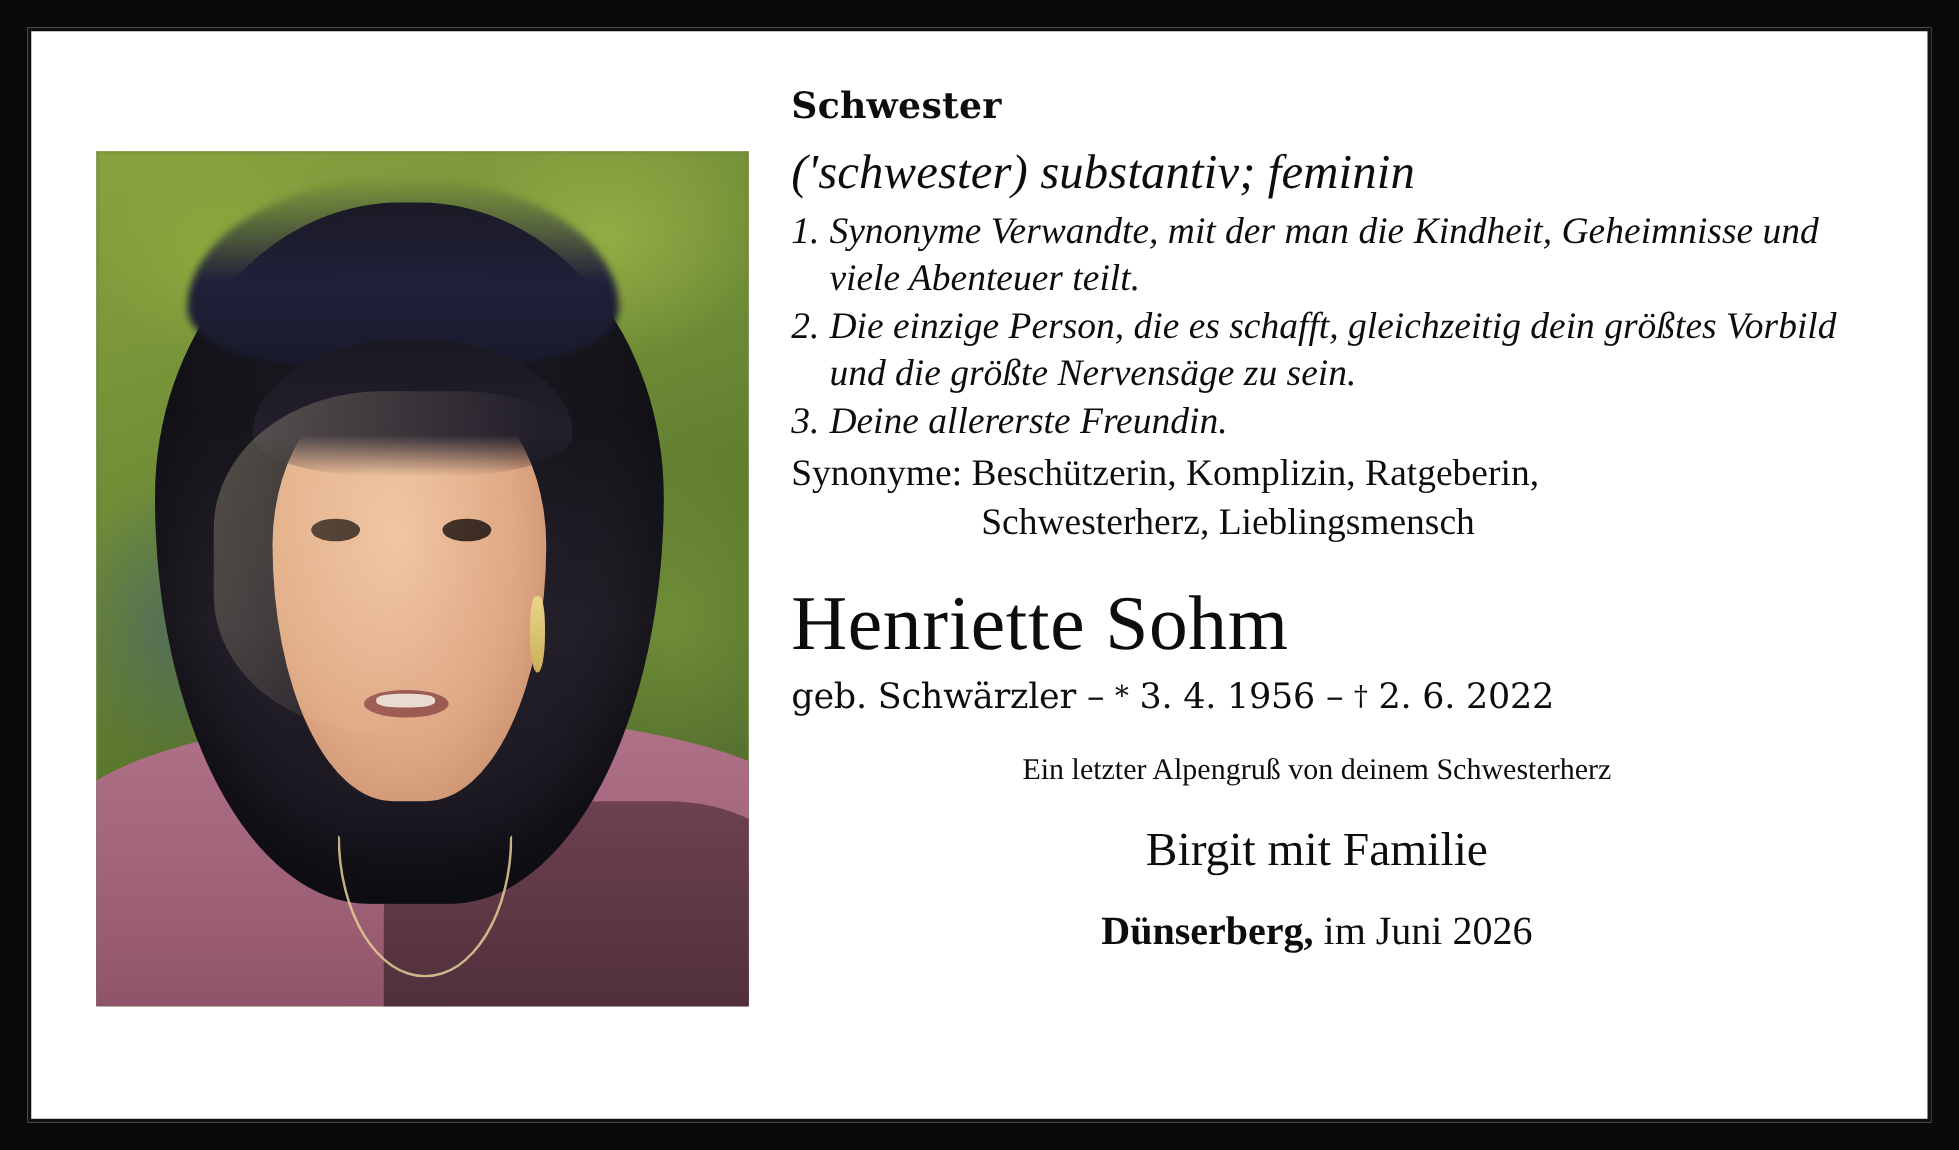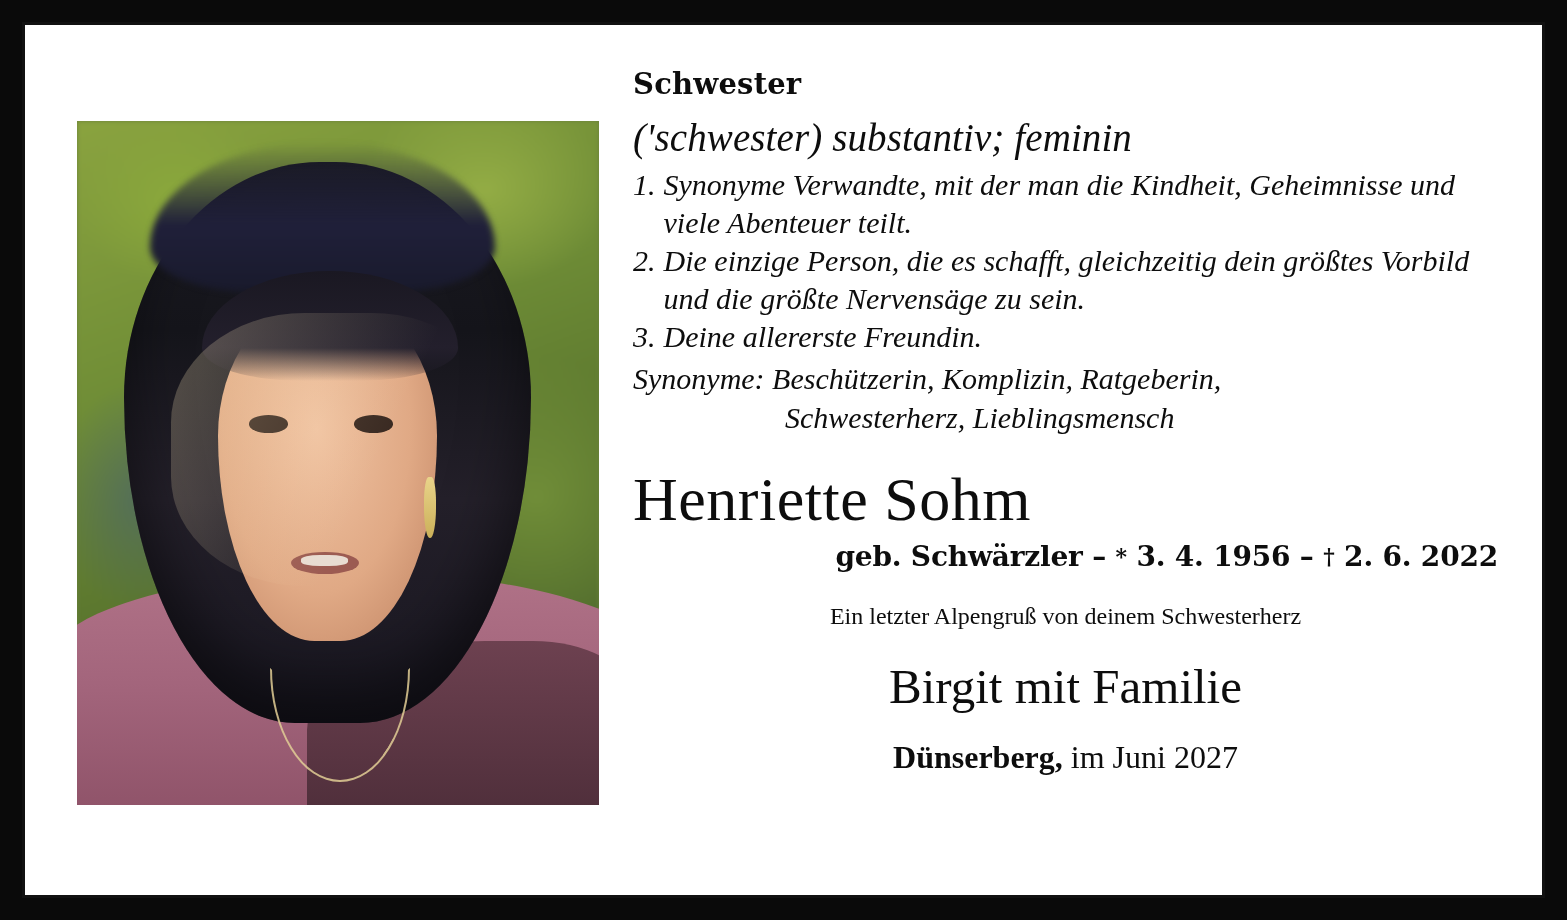--- a/index.html
+++ b/index.html
@@ -178,21 +178,21 @@
     height: 40%;
     background: linear-gradient(115deg, rgba(255,235,190,.28) 0%, rgba(255,235,190,0) 60%);
     border-radius: 40%;
     pointer-events: none;
   }
 
   
   .text-col {
     flex: 1 1 auto;
     position: relative;
-    padding: 42px 44px 0 18px;
+    padding: 42px 68px 0 18px;
     box-sizing: border-box;
     color: #0d0d0d;
   }
 
   .def-term {
     font-family: "DejaVu Serif", serif;
     font-weight: bold;
     font-size: 29px;
     letter-spacing: .2px;
     margin: 0 0 14px 0;
@@ -219,57 +219,56 @@
   }
   .def-num {
     flex: 0 0 auto;
     padding-right: 8px;
   }
   .def-text {
     flex: 1 1 auto;
   }
 
   .synonyms {
-    font-style: italic;
     font-size: 30px;
     line-height: 1.27;
     margin-top: 4px;
   }
   .syn-line2 {
     padding-left: 152px;
   }
 
   .name {
     text-align: left;
     font-size: 62px;
     line-height: 1.05;
     margin-top: 30px;
     letter-spacing: .5px;
   }
 
   .dates {
-    text-align: right;
+    text-align: left;
     font-family: "DejaVu Serif", serif;
-    font-weight: bold;
+    font-weight: normal;
     font-size: 28px;
     margin-top: 8px;
     letter-spacing: -.2px;
   }
   .dagger { font-size: 22px; vertical-align: 2px; }
   .star { font-size: 22px; vertical-align: 2px; }
 
   .farewell {
     text-align: center;
     font-size: 24px;
     margin-top: 30px;
   }
 
   .family {
     text-align: center;
-    font-size: 49px;
+    font-size: 38px;
     margin-top: 28px;
   }
 
   .place {
     text-align: center;
     font-size: 32px;
     margin-top: 24px;
   }
   .place b {
     font-family: Liberation Serif, serif;
@@ -338,18 +337,18 @@
         <span class="dagger">†</span>
         <span>2. 6. 2022</span>
       </div>
 
       <div class="farewell">Ein letzter Alpengruß von deinem Schwesterherz</div>
 
       <div class="family">Birgit mit Familie</div>
 
       <div class="place">
         <b>Dünserberg,</b>
-        <span>im Juni 2027</span>
+        <span>im Juni 2026</span>
       </div>
 
     </div>
   </div>
 </div>
 
 </body></html>

